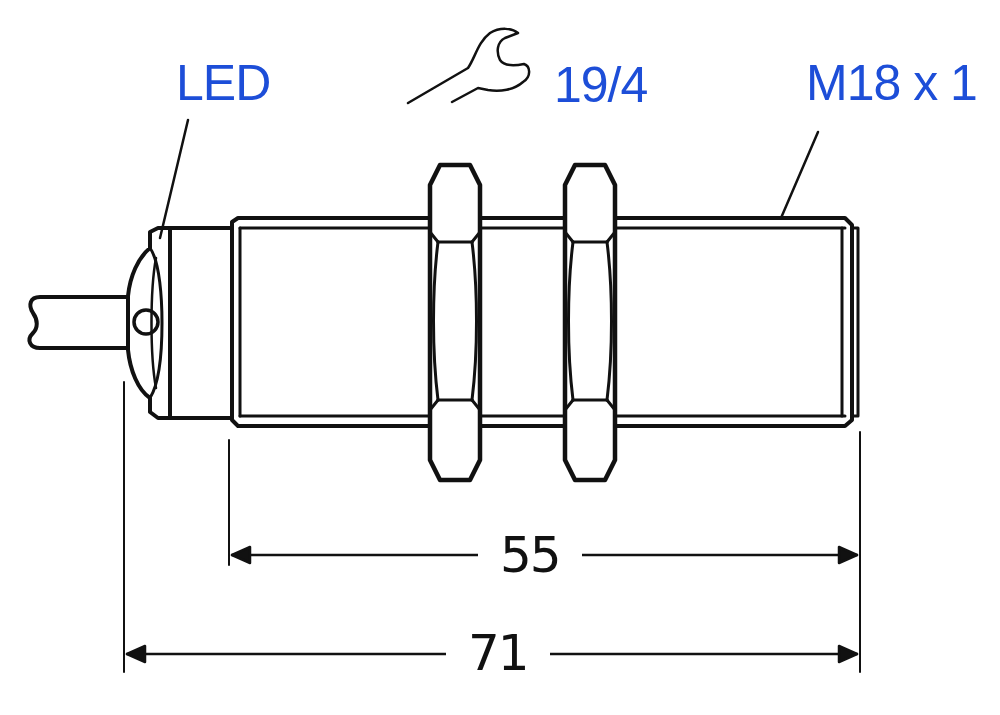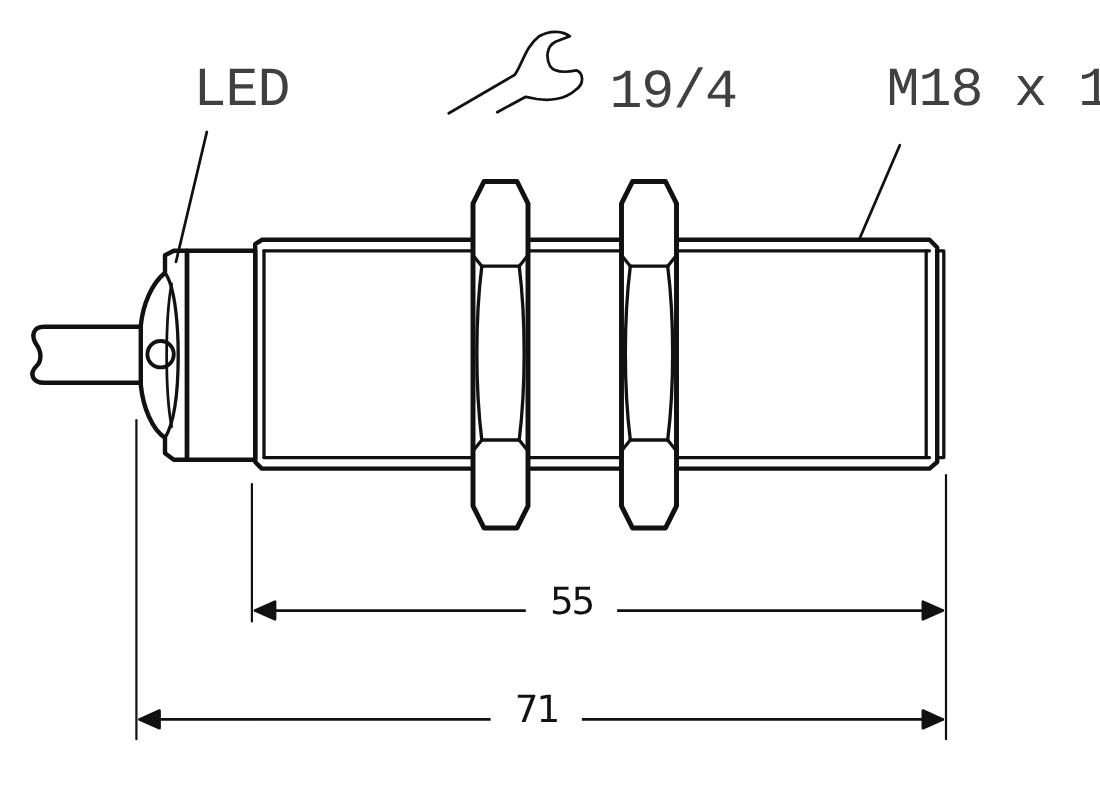--- a/index.html
+++ b/index.html
@@ -1,22 +1,22 @@
 <!DOCTYPE html>
 <html><head>
   <meta charset="utf-8">
   <style>
     html, body { margin: 0; padding: 0; background: #ffffff; }
     body { width: 1000px; height: 715px; position: relative; overflow: hidden;
            font-family: "DejaVu Sans", "Liberation Sans", sans-serif; }
     #drawing { position: absolute; left: 0; top: 0; width: 1000px; height: 715px; }
-    .lbl { position: absolute; font-family: Liberation Mono, monospace; color: #404040;
+    .lbl { position: absolute; font-family: Liberation Sans, sans-serif; color: #1d4ed8;
            font-size: 50px; line-height: 1; white-space: nowrap; letter-spacing: -1px; }
     .dim { position: absolute; font-family: "DejaVu Sans", sans-serif; color: #111;
-           font-size: 34px; line-height: 1; background: #fff; padding: 0 22px; letter-spacing: -2px; }
+           font-size: 50px; line-height: 1; background: #fff; padding: 0 22px; letter-spacing: -2px; }
   </style>
 </head>
 <body>
 
 <svg id="drawing" viewBox="0 0 1000 715" xmlns="http://www.w3.org/2000/svg" fill="none" stroke="#111" stroke-linejoin="round" stroke-linecap="round">
 
   <g stroke-width="4">
     <path d="M128 297 L40 297 C30 297 28 305 33 313 C38 320 38 328 33 333 C26 340 30 348 40 348 L128 348"></path>
   </g>
 

